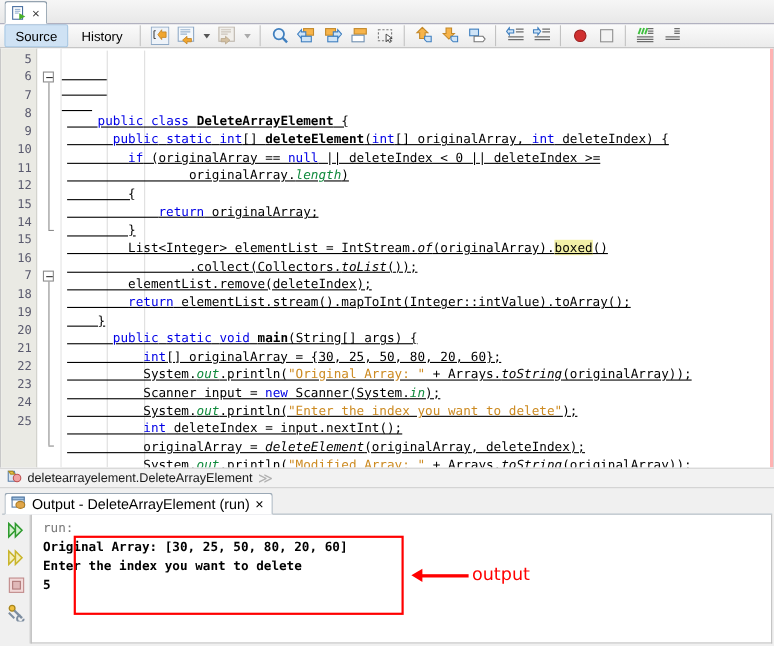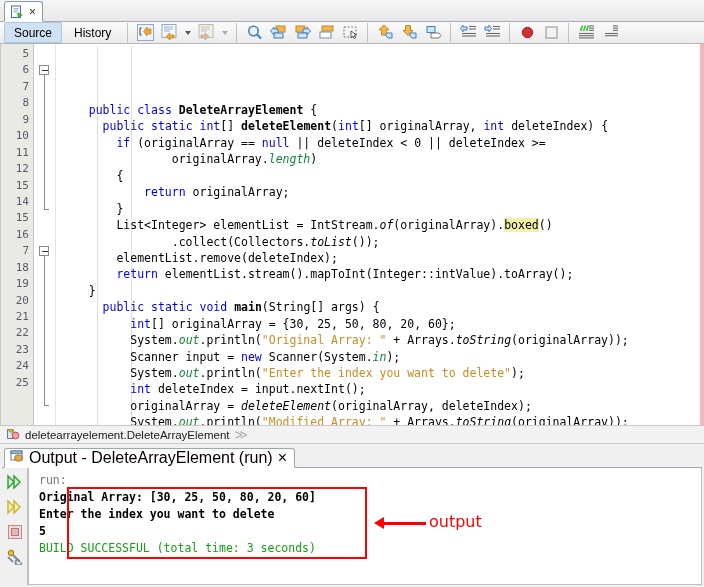--- a/index.html
+++ b/index.html
@@ -129,20 +129,21 @@
   .foldend { position:absolute; width:5px; height:1px; background:#8b8b8b; left:10px; }
 
   .code {
     flex: 1 1 auto;
     position: relative;
     padding-top: 2px;
     font-family: "DejaVu Sans Mono", monospace;
     font-size: 11.5px;
     white-space: pre;
     overflow: hidden;
+    text-decoration: underline;
   }
   .cl { height: 16.45px; line-height: 16.45px; padding-left: 5px; position: relative; }
   .indentguide {
     position: absolute; top: 2px; bottom: 0; width: 1px;
     background: #dedede;
   }
 
   
   .kw  { color: #0000e6; }
   .str { color: #cd8b22; }
@@ -178,21 +179,21 @@
     border-bottom: 1px solid #9aa8b5;
   }
   .out-tab {
     height: 20px;
     background: #fff;
     border: 1px solid #9aa8b5;
     border-bottom: 1px solid #fff;
     border-radius: 3px 3px 0 0;
     display: flex; align-items: center; gap: 5px;
     padding: 0 7px 0 5px;
-    font-size: 16px;
+    font-size: 13px;
     position: relative; top: 1px;
   }
   .out-body { flex: 1 1 auto; display: flex; background: #f0f0f0; }
   .out-side {
     width: 26px; flex: 0 0 26px;
     background: #f0f0f0;
     border-right: 1px solid #c0c0c0;
     display: flex; flex-direction: column; align-items: center;
     padding-top: 4px; gap: 6px;
   }
@@ -512,18 +513,17 @@
       </div>
       <div class="out-console" id="console">
         <div class="redbox" style="left:38px; top:19px; width:300px; height:72px;"></div>
         <div class="arrowhead" style="left:345px; top:49px;"></div>
         <div class="arrowline" style="left:354px; top:53.5px; width:43px;"></div>
         <div class="annot" style="left:400px; top:44px;">output</div>
       <div class="ol grey">run:</div>
           <div class="ol blk">Original Array: [30, 25, 50, 80, 20, 60]</div>
           <div class="ol blk">Enter the index you want to delete</div>
           <div class="ol blk">5</div>
-          <div class="ol grn">BUILD SUCCESSFUL (total time: 3 seconds)</div>
         </div>
     </div>
   </div>
 
 </div>
 
 </body></html>

